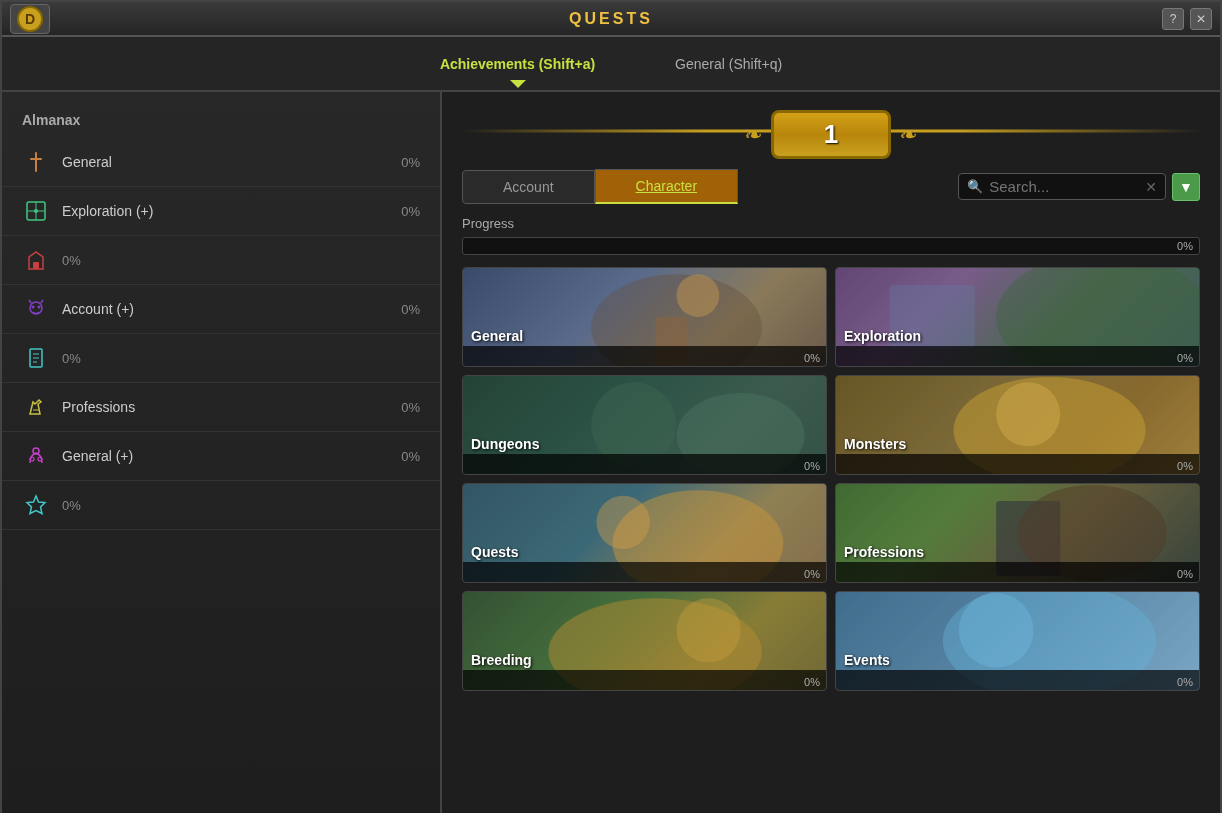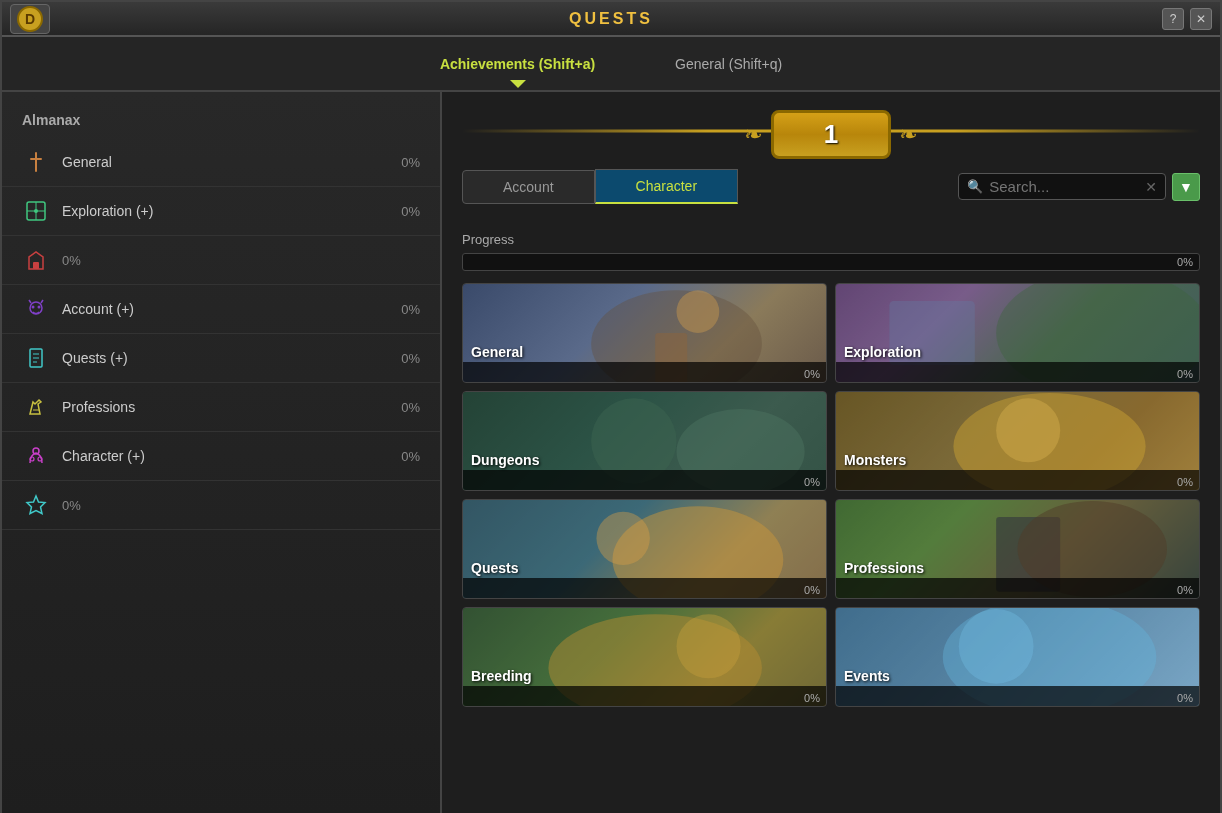--- a/index.html
+++ b/index.html
@@ -209,22 +209,23 @@
       border: 1px solid #555;
       cursor: pointer;
       font-size: 14px;
       color: #999;
     }
     .sub-tab:first-child {
       border-radius: 4px 0 0 4px;
     }
     .sub-tab.active {
       color: #c8e040;
-      background: #0c4a6e;
+      background: #a16207;
       border-bottom: 2px solid #c8e040;
+      text-decoration: underline;
     }
     .search-container {
       margin-left: auto;
       display: flex;
       align-items: center;
       background: #111;
       border: 1px solid #555;
       border-radius: 4px;
       padding: 4px 8px;
       gap: 6px;
@@ -258,21 +259,20 @@
     }
 
     
     .progress-section {
       padding: 0 20px 12px 20px;
     }
     .progress-label {
       font-size: 13px;
       color: #aaa;
       margin-bottom: 6px;
-      margin-top: 16px;
     }
     .progress-bar-bg {
       width: 100%;
       height: 18px;
       background: #111;
       border: 1px solid #444;
       border-radius: 3px;
       position: relative;
     }
     .progress-bar-fill {
@@ -443,21 +443,20 @@
 
       <div class="sidebar-item">
         <div class="sidebar-icon icon-quests">
           <svg width="22" height="22" viewBox="0 0 22 22">
             <rect x="5" y="2" width="12" height="18" fill="none" stroke="#40c8c8" stroke-width="1.5" rx="1"></rect>
             <line x1="8" y1="7" x2="14" y2="7" stroke="#40c8c8" stroke-width="1"></line>
             <line x1="8" y1="11" x2="14" y2="11" stroke="#40c8c8" stroke-width="1"></line>
             <line x1="8" y1="15" x2="12" y2="15" stroke="#40c8c8" stroke-width="1"></line>
           </svg>
         </div>
-        <span class="sidebar-label">Quests (+)</span>
         <span class="sidebar-pct">0%</span>
       </div>
 
       <div class="sidebar-item">
         <div class="sidebar-icon icon-professions">
           <svg width="22" height="22" viewBox="0 0 22 22">
             <path d="M5 18 L8 6 L10 8 L14 4 L16 6 L13 8 L15 18 Z" fill="none" stroke="#c8c040" stroke-width="1.5"></path>
             <line x1="8" y1="14" x2="14" y2="14" stroke="#c8c040" stroke-width="1"></line>
           </svg>
         </div>
@@ -467,21 +466,21 @@
 
       <div class="sidebar-item">
         <div class="sidebar-icon icon-breeding">
           <svg width="22" height="22" viewBox="0 0 22 22">
             <path d="M5 18 Q5 10 11 8 Q17 10 17 18" fill="none" stroke="#c840c8" stroke-width="1.5"></path>
             <circle cx="11" cy="6" r="3" fill="none" stroke="#c840c8" stroke-width="1.5"></circle>
             <circle cx="7" cy="14" r="2" fill="none" stroke="#c840c8" stroke-width="1.2"></circle>
             <circle cx="15" cy="14" r="2" fill="none" stroke="#c840c8" stroke-width="1.2"></circle>
           </svg>
         </div>
-        <span class="sidebar-label">Character (+)</span>
+        <span class="sidebar-label">General (+)</span>
         <span class="sidebar-pct">0%</span>
       </div>
 
       <div class="sidebar-item">
         <div class="sidebar-icon icon-events">
           <svg width="22" height="22" viewBox="0 0 22 22">
             <polygon points="11,2 13.5,8 20,8.5 15.5,13 17,19.5 11,16.5 5,19.5 6.5,13 2,8.5 8.5,8" fill="none" stroke="#40c8c8" stroke-width="1.5"></polygon>
           </svg>
         </div>
         <span class="sidebar-pct">0%</span>

